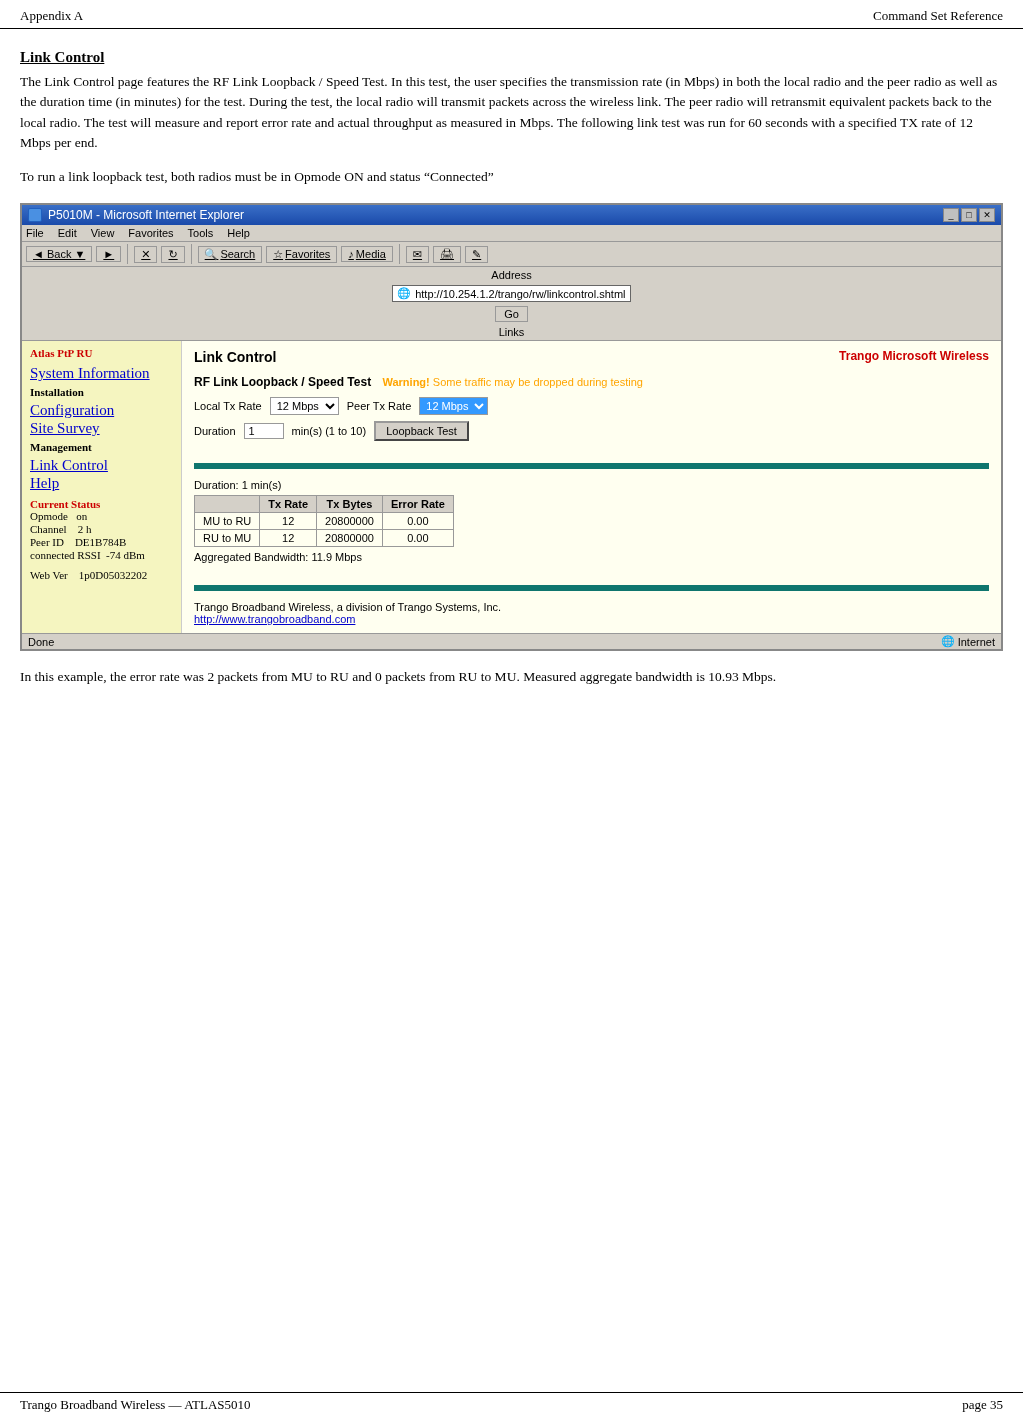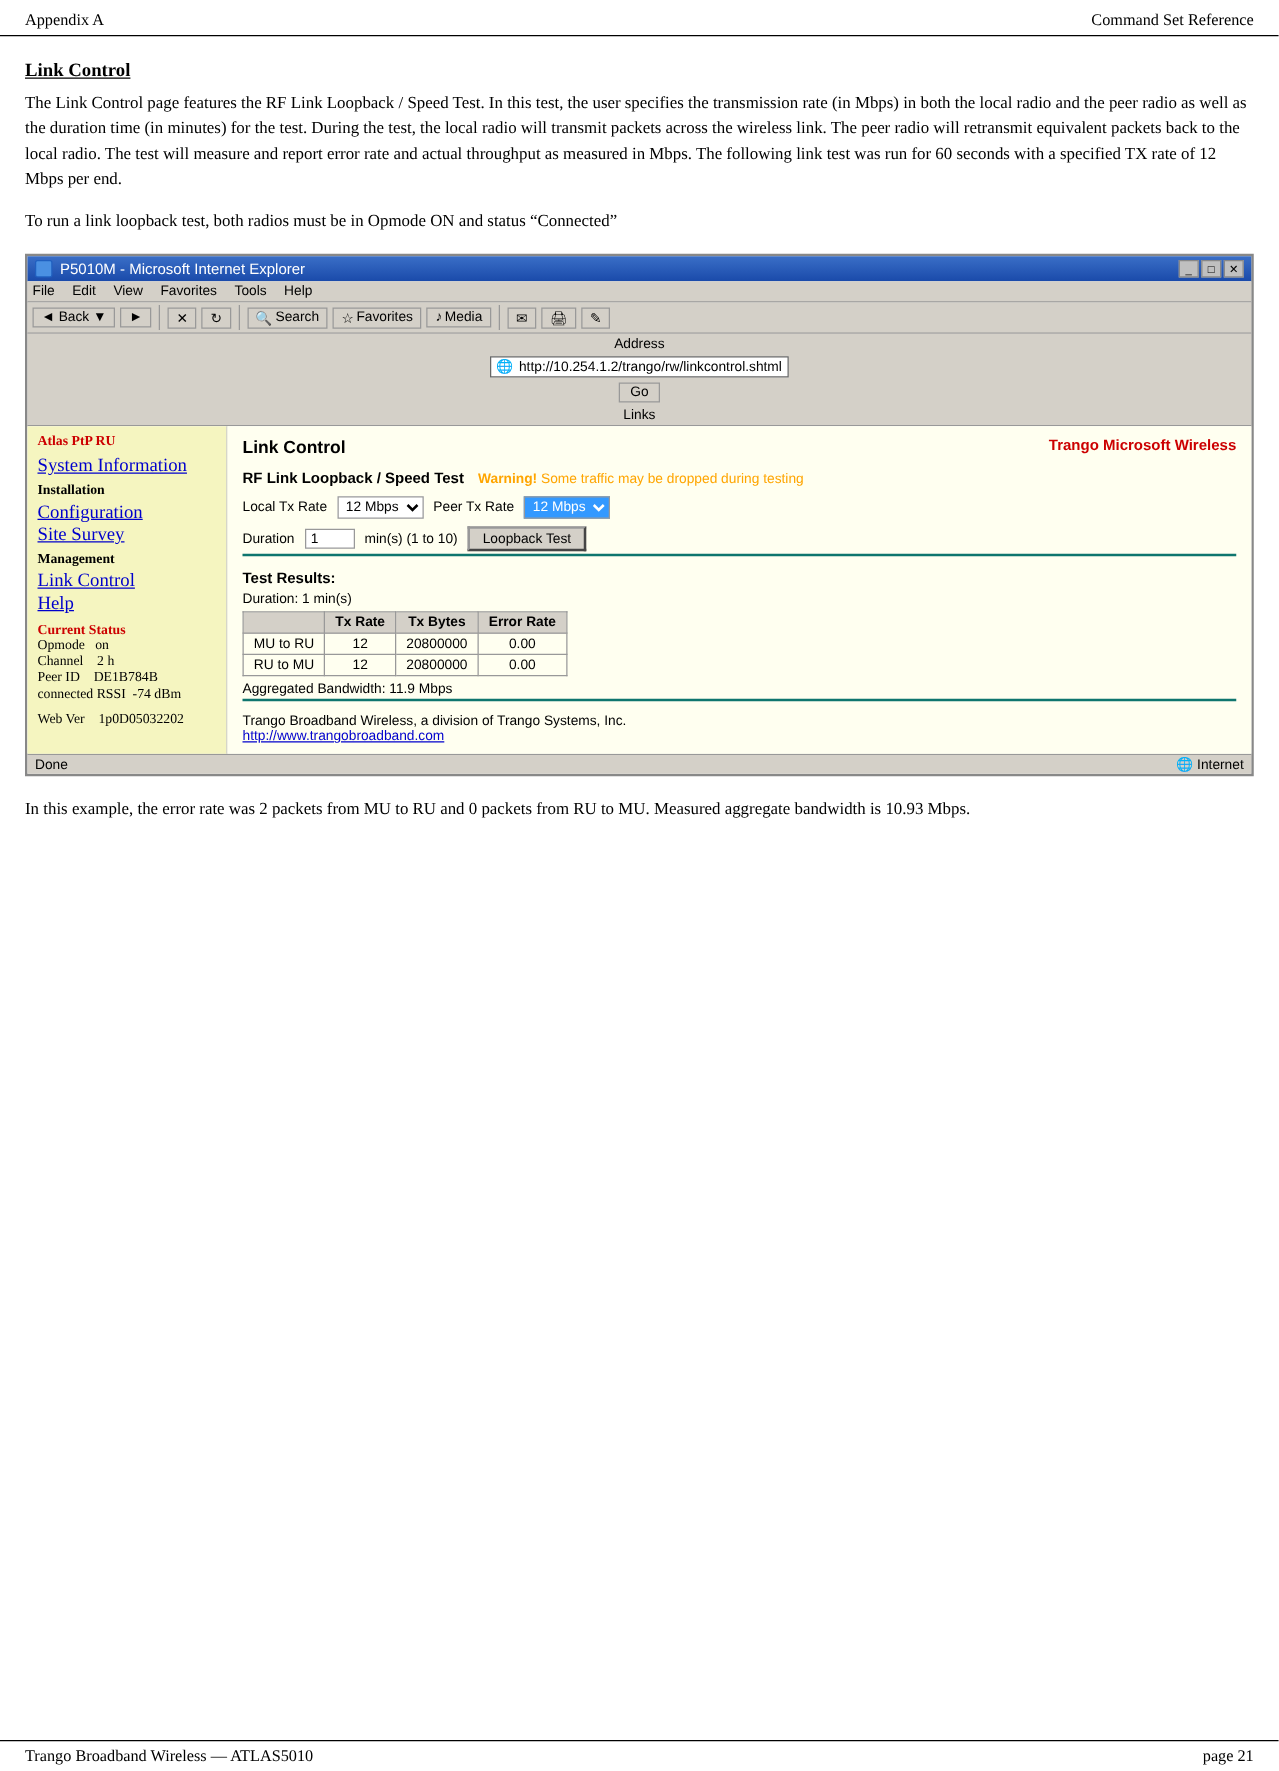--- a/index.html
+++ b/index.html
@@ -127,20 +127,21 @@
 
     .toolbar-btn {
       background: #d4d0c8;
       border: 1px solid #999;
       padding: 1px 6px;
       font-size: 11px;
       cursor: pointer;
       display: flex;
       align-items: center;
       gap: 2px;
+      text-decoration: underline;
     }
 
     .toolbar-sep {
       width: 1px;
       height: 20px;
       background: #999;
       margin: 0 2px;
     }
 
     .browser-addressbar {
@@ -263,22 +264,22 @@
     }
 
     .panel-brand {
       color: #cc0000;
       font-size: 12px;
       font-weight: bold;
       font-family: Arial, sans-serif;
     }
 
     .section-box {
-      border-bottom: 2px solid #0f766e;
-      padding-bottom: 2px;
+      border-bottom: 6px solid #0f766e;
+      padding-bottom: 22px;
       margin-bottom: 10px;
     }
 
     .rf-title {
       font-size: 12px;
       font-weight: bold;
       color: #000;
       display: inline;
     }
 
@@ -560,21 +561,20 @@
 
           <div class="form-row">
             <span class="form-label">Duration</span>
             <input class="form-input" type="text" value="1" style="">
             <span class="form-label">min(s)  (1 to 10)</span>
             <button class="form-button">Loopback Test</button>
           </div>
         </div>
 
         <div class="section-box">
-          <div class="results-title">Test Results:</div>
           <div class="duration-text">Duration: 1 min(s)</div>
 
           <table class="results-table">
             <thead>
               <tr>
                 <th></th>
                 <th>Tx Rate</th>
                 <th>Tx Bytes</th>
                 <th>Error Rate</th>
               </tr>
@@ -613,14 +613,14 @@
       </div>
     </div>
   </div>
 
   <p class="after-text">In this example, the error rate was 2 packets from MU to RU and 0 packets from RU to MU.  Measured aggregate bandwidth is 10.93 Mbps.</p>
 
 </div>
 
 <div class="page-footer">
   <span>Trango Broadband Wireless — ATLAS5010</span>
-  <span>page 21</span>
+  <span>page 35</span>
 </div>
 
 </body></html>

